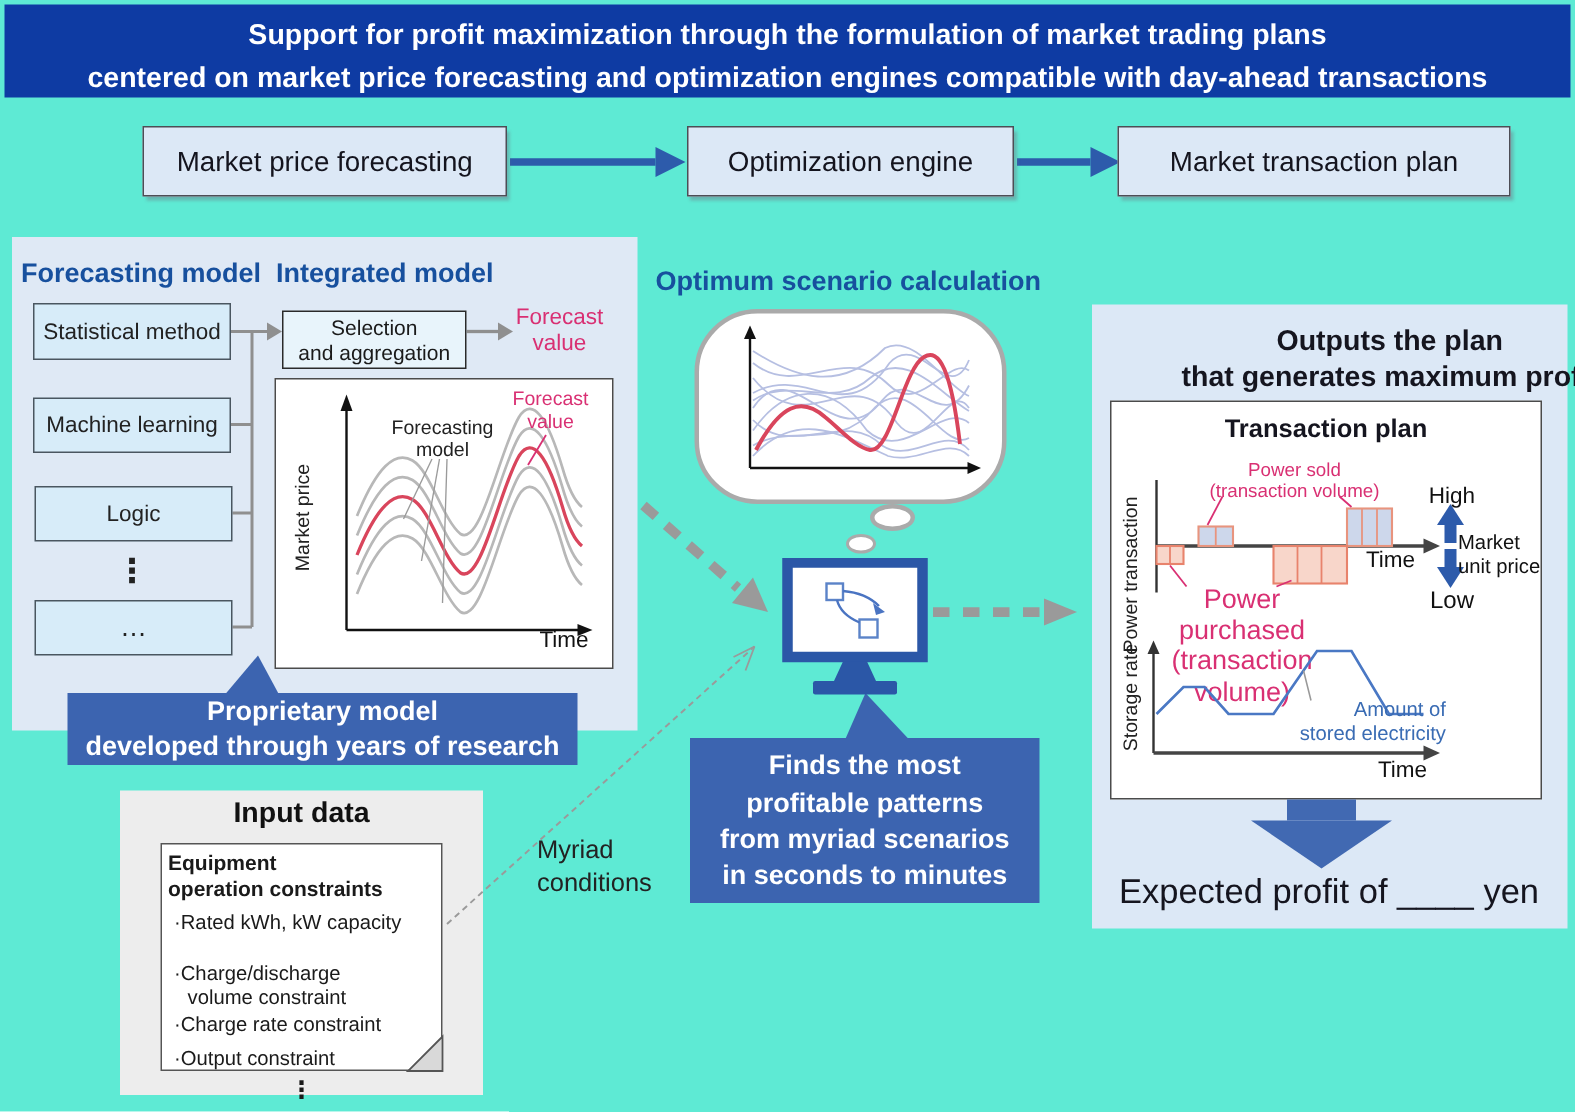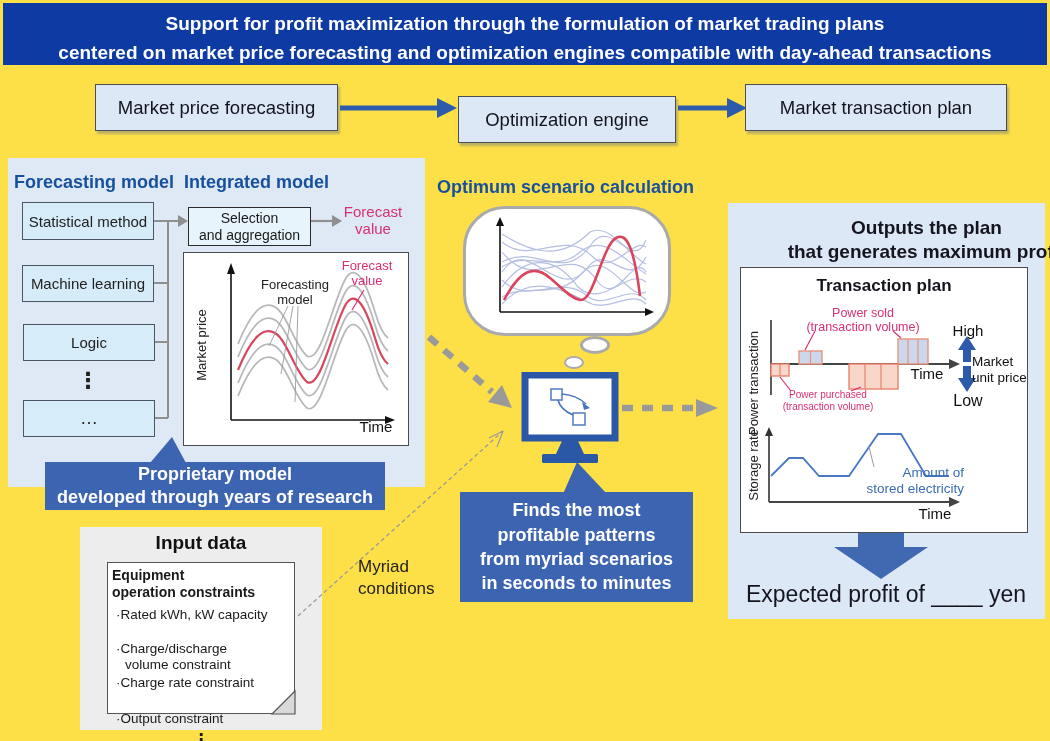--- a/index.html
+++ b/index.html
@@ -1,16 +1,16 @@
 <!DOCTYPE html>
 <html><head>
 <meta charset="utf-8">
 <style>
   html,body{margin:0;padding:0;background:#fff;}
-  .canvas{position:relative;width:1050px;height:741px;background:#fde047;overflow:hidden;
+  .canvas{position:relative;width:1050px;height:741px;background:#5eead4;overflow:hidden;
           font-family:"Liberation Sans","DejaVu Sans",sans-serif;color:#14141e;}
   .abs{position:absolute;}
   .z0{z-index:0;} .z1{z-index:1;} .z2{z-index:2;} .z3{z-index:3;}
   .ml{white-space:pre-line;}
   .center{display:flex;align-items:center;justify-content:center;text-align:center;}
   
   .header{left:3px;top:3px;width:1044px;height:62px;background:#0e3ba3;color:#fff;
           font-weight:700;font-size:19px;line-height:1.5;text-align:center;padding-top:7px;box-sizing:border-box;}
   
   .flowbox{height:47px;background:#dce8f6;border:1.6px solid #4d4d55;box-sizing:border-box;
@@ -71,21 +71,21 @@
     <polygon points="272,714 295,714 295,691" fill="#d9d9d9" stroke="#555" stroke-width="1.2"></polygon>
 
     <rect x="858" y="533" width="46" height="14" fill="#4169b2"></rect>
     <polygon points="834,547 928,547 881,579" fill="#4169b2"></polygon>
   </svg>
 
   <div class="abs z2 header ml">Support for profit maximization through the formulation of market trading plans
 centered on market price forecasting and optimization engines compatible with day-ahead transactions</div>
 
   <div class="abs z2 flowbox center" style="left:95px;top:84px;width:243px;">Market price forecasting</div>
-  <div class="abs z2 flowbox center" style="left:458px;top:84px;width:218px;margin-top:12px;">Optimization engine</div>
+  <div class="abs z2 flowbox center" style="left:458px;top:84px;width:218px;">Optimization engine</div>
   <div class="abs z2 flowbox center" style="left:745px;top:84px;width:262px;">Market transaction plan</div>
 
   <div class="abs z2 title-blue" style="left:14px;top:172px;">Forecasting model</div>
   <div class="abs z2 title-blue" style="left:184px;top:172px;">Integrated model</div>
 
   <div class="abs z2 modelbox center" style="left:22px;top:202px;height:38px;">Statistical method</div>
   <div class="abs z2 modelbox center" style="left:22px;top:265px;height:37px;">Machine learning</div>
   <div class="abs z2 modelbox center" style="left:23px;top:324px;height:37px;">Logic</div>
   <div class="abs z2 center" style="left:78px;top:362px;width:20px;height:38px;font-size:22px;font-weight:700;color:#222;">⋮</div>
   <div class="abs z2 modelbox center" style="left:23px;top:400px;height:37px;font-size:18px;">…</div>
@@ -170,21 +170,21 @@
 conditions</div>
 
   <div class="abs z2" style="left:80px;top:532px;width:242px;text-align:center;font-weight:700;font-size:19px;color:#111;">Input data</div>
   <div class="abs z3" style="left:112px;top:567px;width:178px;font-size:13.5px;color:#1a1a1a;">
     <div class="ml" style="text-align:left;font-weight:700;font-size:14px;line-height:1.2;margin-bottom:6px;">Equipment
 operation constraints</div>
     <div class="ml" style="padding-left:9px;text-indent:-9px;line-height:1.2;margin:2px 0 18px 4px;">·Rated kWh, kW capacity</div>
     <div class="ml" style="padding-left:9px;text-indent:-9px;line-height:1.2;margin:2px 0 2px 4px;">·Charge/discharge
 volume constraint</div>
     <div class="ml" style="padding-left:9px;text-indent:-9px;line-height:1.2;margin:2px 0 2px 4px;">·Charge rate constraint</div>
-    <div class="ml" style="padding-left:9px;text-indent:-9px;line-height:1.2;margin:20px 0 2px 4px;">·Output constraint</div>
+    <div class="ml" style="padding-left:9px;text-indent:-9px;line-height:1.2;margin:7px 0 2px 4px;">·Output constraint</div>
     <div style="text-align:center;font-weight:700;font-size:16px;">⋮</div>
   </div>
 
   <div class="abs z2 ml" style="left:728px;top:216px;width:317px;text-align:center;font-weight:700;font-size:19px;line-height:1.25;color:#15151f;padding-left:40px;">Outputs the plan
 that generates maximum profit</div>
   <div class="abs z2" style="left:740px;top:276px;width:288px;text-align:center;font-weight:700;font-size:17px;color:#15151f;">Transaction plan</div>
 
   <svg class="abs z2" width="286" height="130" style="left:741px;top:300px;">
     <line x1="30" y1="20" x2="30" y2="95" stroke="#333" stroke-width="1.6"></line>
     <line x1="30" y1="64" x2="209" y2="64" stroke="#444" stroke-width="2.2"></line>
@@ -216,21 +216,21 @@
     <g fill="#2d5bab">
       <polygon points="217,50 226,36 235,50"></polygon>
       <rect x="222" y="50" width="8" height="12"></rect>
       <rect x="222" y="66" width="8" height="12"></rect>
       <polygon points="217,78 235,78 226,92"></polygon>
     </g>
   </svg>
   <div class="abs z2 vlabel" style="left:693px;top:376px;width:120px;height:14px;">Power transaction</div>
   <div class="abs z2 ml pink" style="left:793px;top:306px;width:140px;text-align:center;font-size:12.5px;line-height:1.15;">Power sold
 (transaction volume)</div>
-  <div class="abs z2 ml pink" style="left:758px;top:389px;width:140px;text-align:center;font-size:10px;line-height:1.15;">Power purchased
+  <div class="abs z2 ml pink" style="left:758px;top:389px;width:140px;text-align:center;font-size:18px;line-height:1.15;">Power purchased
 (transaction volume)</div>
   <div class="abs z2" style="left:902px;top:365px;width:50px;text-align:center;font-size:15px;color:#111;">Time</div>
   <div class="abs z2" style="left:948px;top:322px;width:40px;text-align:center;font-size:15px;color:#111;">High</div>
   <div class="abs z2" style="left:948px;top:392px;width:40px;text-align:center;font-size:16px;color:#111;">Low</div>
   <div class="abs z2 ml" style="left:972px;top:354px;width:62px;font-size:13.5px;line-height:1.15;color:#111;">Market
 unit price</div>
 
   <svg class="abs z2" width="286" height="95" style="left:741px;top:425px;">
     <line x1="28" y1="10" x2="28" y2="77" stroke="#333" stroke-width="1.6"></line>
     <polygon points="24,11 28,2 32,11" fill="#333"></polygon>

